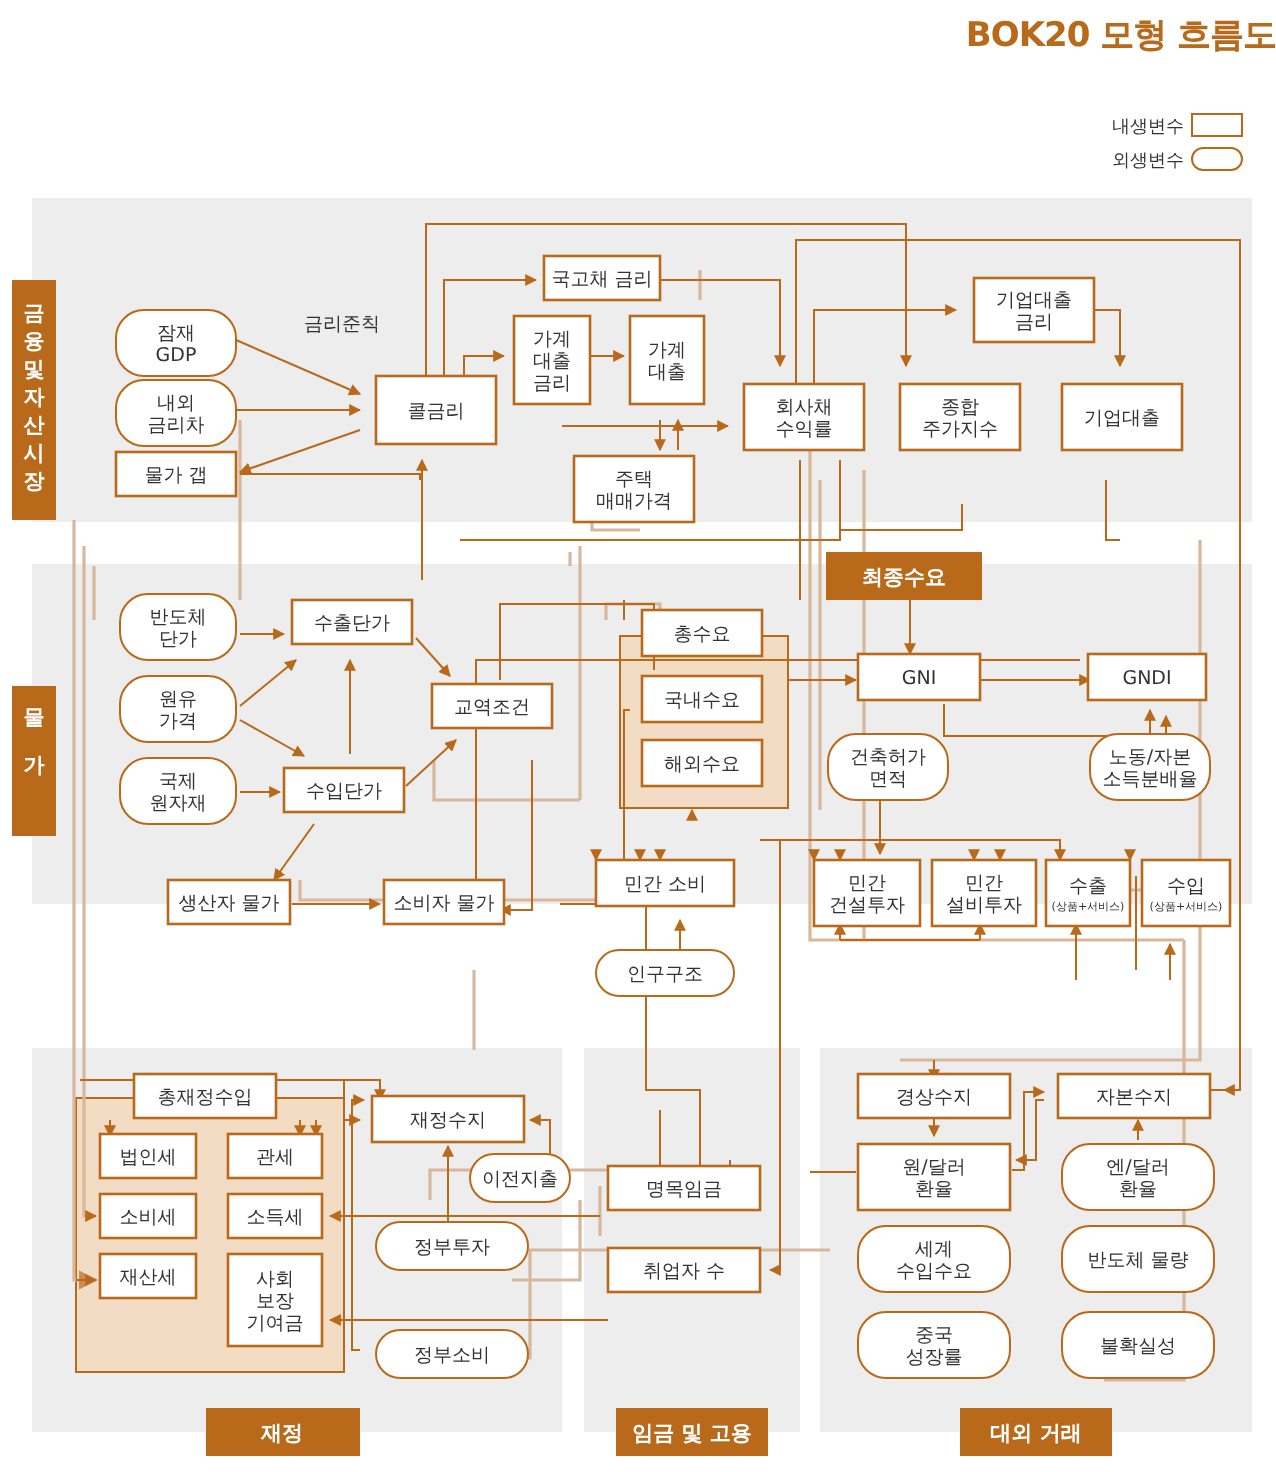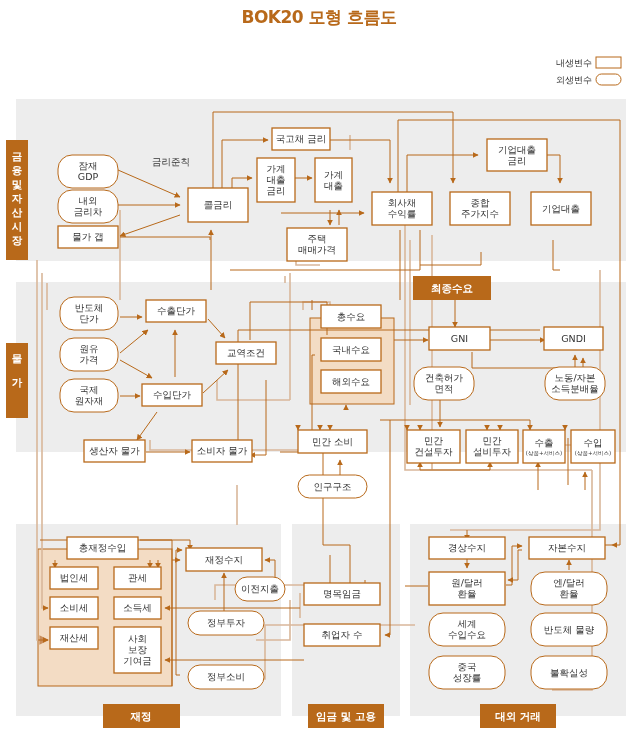--- a/index.html
+++ b/index.html
@@ -1,18 +1,18 @@
 <!DOCTYPE html>
 <html><head>
 <meta charset="utf-8">
 <style>
   html, body { margin:0; padding:0; background:#ffffff; }
   body { width:638px; height:736px; position:relative; overflow:hidden;
          font-family:"DejaVu Sans", "Liberation Sans", sans-serif; }
-  #title { position:absolute; left:0; width:638px; top:6px; text-align:center;
+  #title { position:absolute; left:0; width:638px; top:6px; text-align:right;
            color:#b8691a; font-weight:bold; font-size:17px; letter-spacing:-0.5px; }
   svg { position:absolute; left:0; top:0; }
   .lg-text { font-size:9px; fill:#333; }
   .nodetext { font-size:9.5px; fill:#333; }
   .smalltext { font-size:5.5px; fill:#333; }
   .sectlbl { font-size:10.5px; fill:#fff; font-weight:bold; }
 </style>
 </head>
 <body>
 

